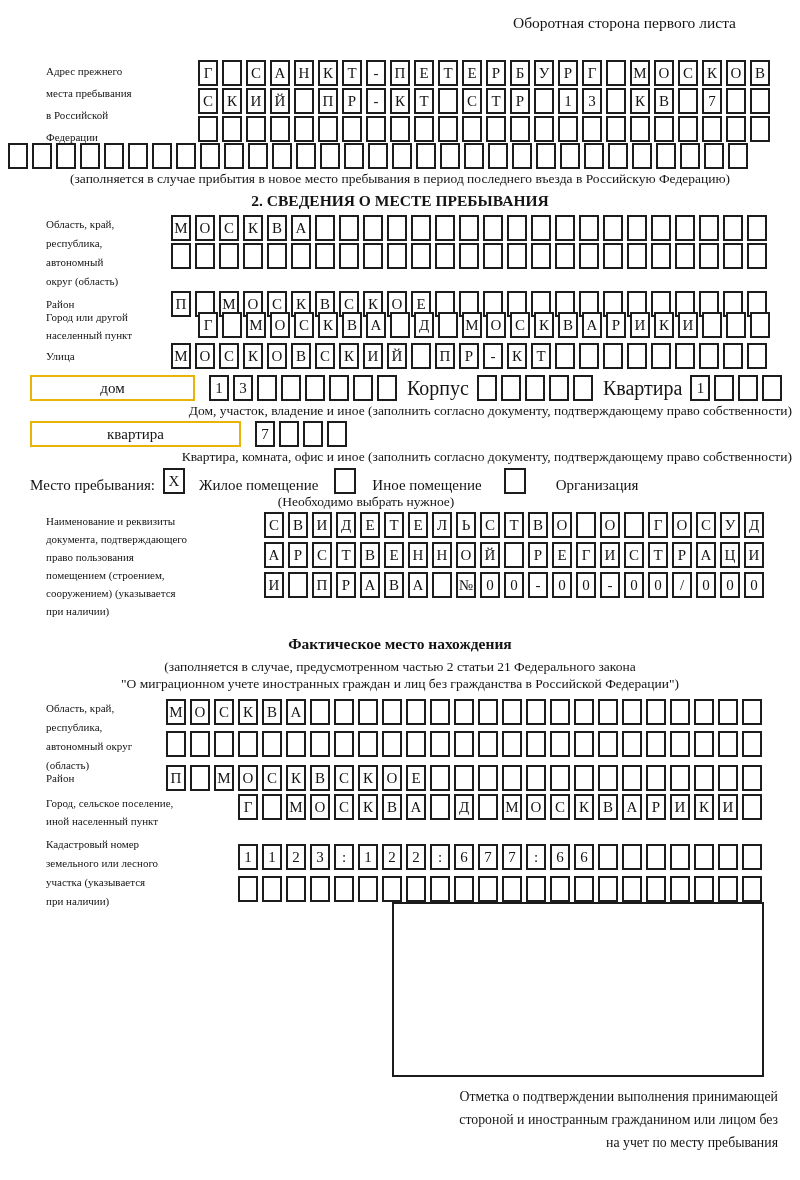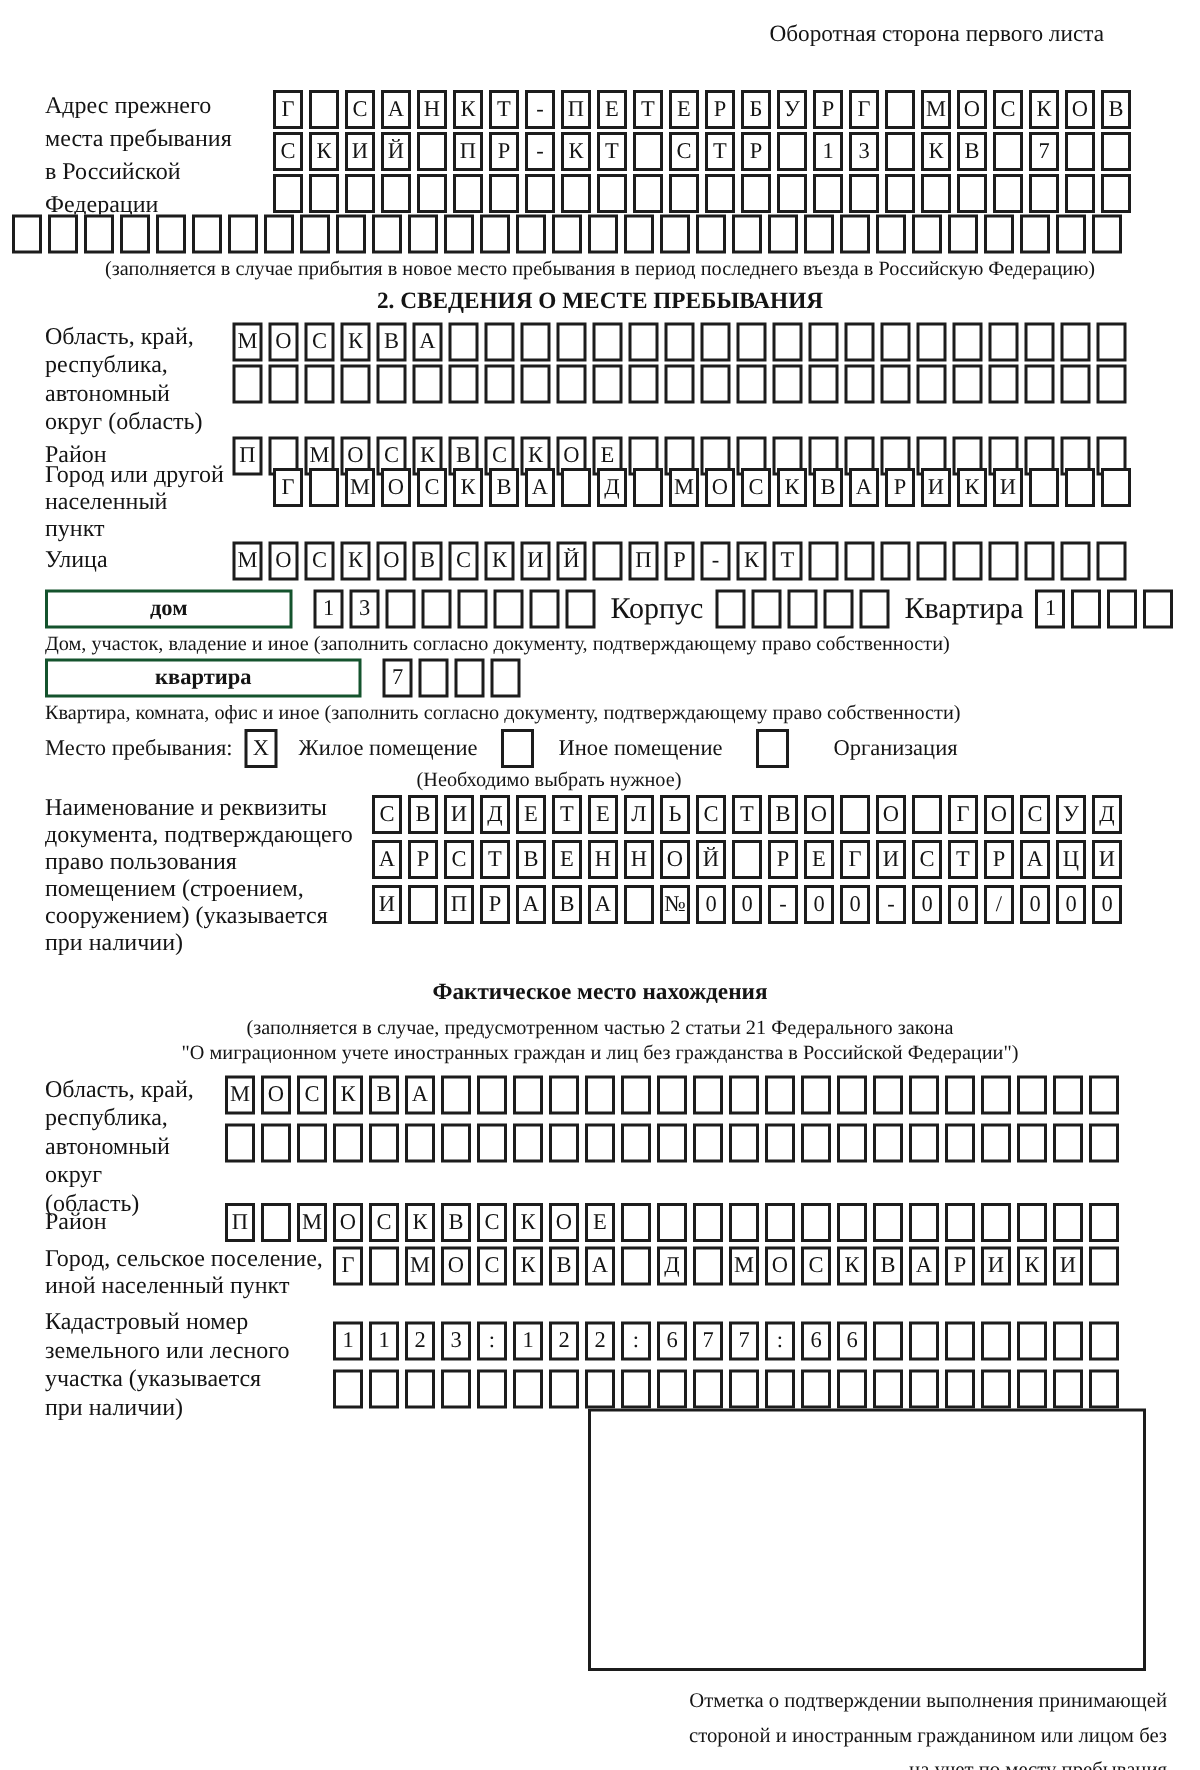--- a/index.html
+++ b/index.html
@@ -1,42 +1,42 @@
 <!DOCTYPE html>
 <html><head>
 <meta charset="utf-8">
 <style>
   html,body{margin:0;padding:0;background:#fff;}
   body{width:800px;height:1180px;overflow:hidden;color:#141414;
        font-family:"Liberation Serif","DejaVu Serif",serif;}
   .page{padding:0 8px;position:relative;}
   .page-title{margin-top:14px;text-align:right;padding-right:56px;font-size:15.5px;}
   .frow{display:flex;align-items:flex-start;margin-left:22px;}
-  .lbl{font-size:16px;line-height:18px;flex-shrink:0;}
+  .lbl{font-size:11px;line-height:18px;flex-shrink:0;margin-left:16px;}
   .addr-lbl{width:152px;line-height:22px;}
   .w125{width:125px;}
   .w120{width:120px;}
   .w192{width:192px;}
   .w218{width:218px;}
   .lh19{line-height:19px;}
   .cellrow{white-space:nowrap;height:26px;margin-bottom:2px;}
   .cell{display:inline-block;box-sizing:border-box;width:20px;height:26px;
         border:2px solid #1c1c1c;margin-right:4px;font-size:15px;line-height:22px;
         text-align:center;vertical-align:top;background:#fff;}
   .cb{width:22px;}
   .full{margin-left:0;}
-  .widebox{box-sizing:border-box;height:26px;border:2px solid #14532d;text-align:center;
-           font-size:15px;line-height:22px;flex-shrink:0;font-weight:bold;}
+  .widebox{box-sizing:border-box;height:26px;border:2px solid #eab308;text-align:center;
+           font-size:15px;line-height:22px;flex-shrink:0;}
   .w-dom{width:165px;margin-right:14px;}
   .w-kv{width:211px;margin-right:14px;}
   .inl{font-size:20px;line-height:26px;margin:0 8px 0 6px;flex-shrink:0;}
-  .note{font-size:13.5px;margin-left:22px;line-height:16px;}
+  .note{font-size:13.5px;margin-left:22px;line-height:16px;text-align:right;}
   .center{text-align:center;margin-left:0;}
   .sec-title{font-weight:bold;font-size:15.5px;text-align:center;line-height:19px;}
-  .stayrow{align-items:center;font-size:15px;}
+  .stayrow{align-items:flex-end;font-size:15px;}
   .doc-cells .cellrow{margin-bottom:4px;}
   .r2gap .cellrow{margin-bottom:6px;}
   .stampbox{box-sizing:border-box;width:372px;height:175px;border:2px solid #1c1c1c;
             margin-left:384px;margin-top:-9px;background:#fff;}
   .stamp-caption{width:400px;margin-left:370px;margin-top:8px;text-align:right;
                  font-size:13.8px;line-height:23px;}
   .notelines{font-size:13.5px;line-height:17px;text-align:center;}
 </style>
 </head>
 <body>

